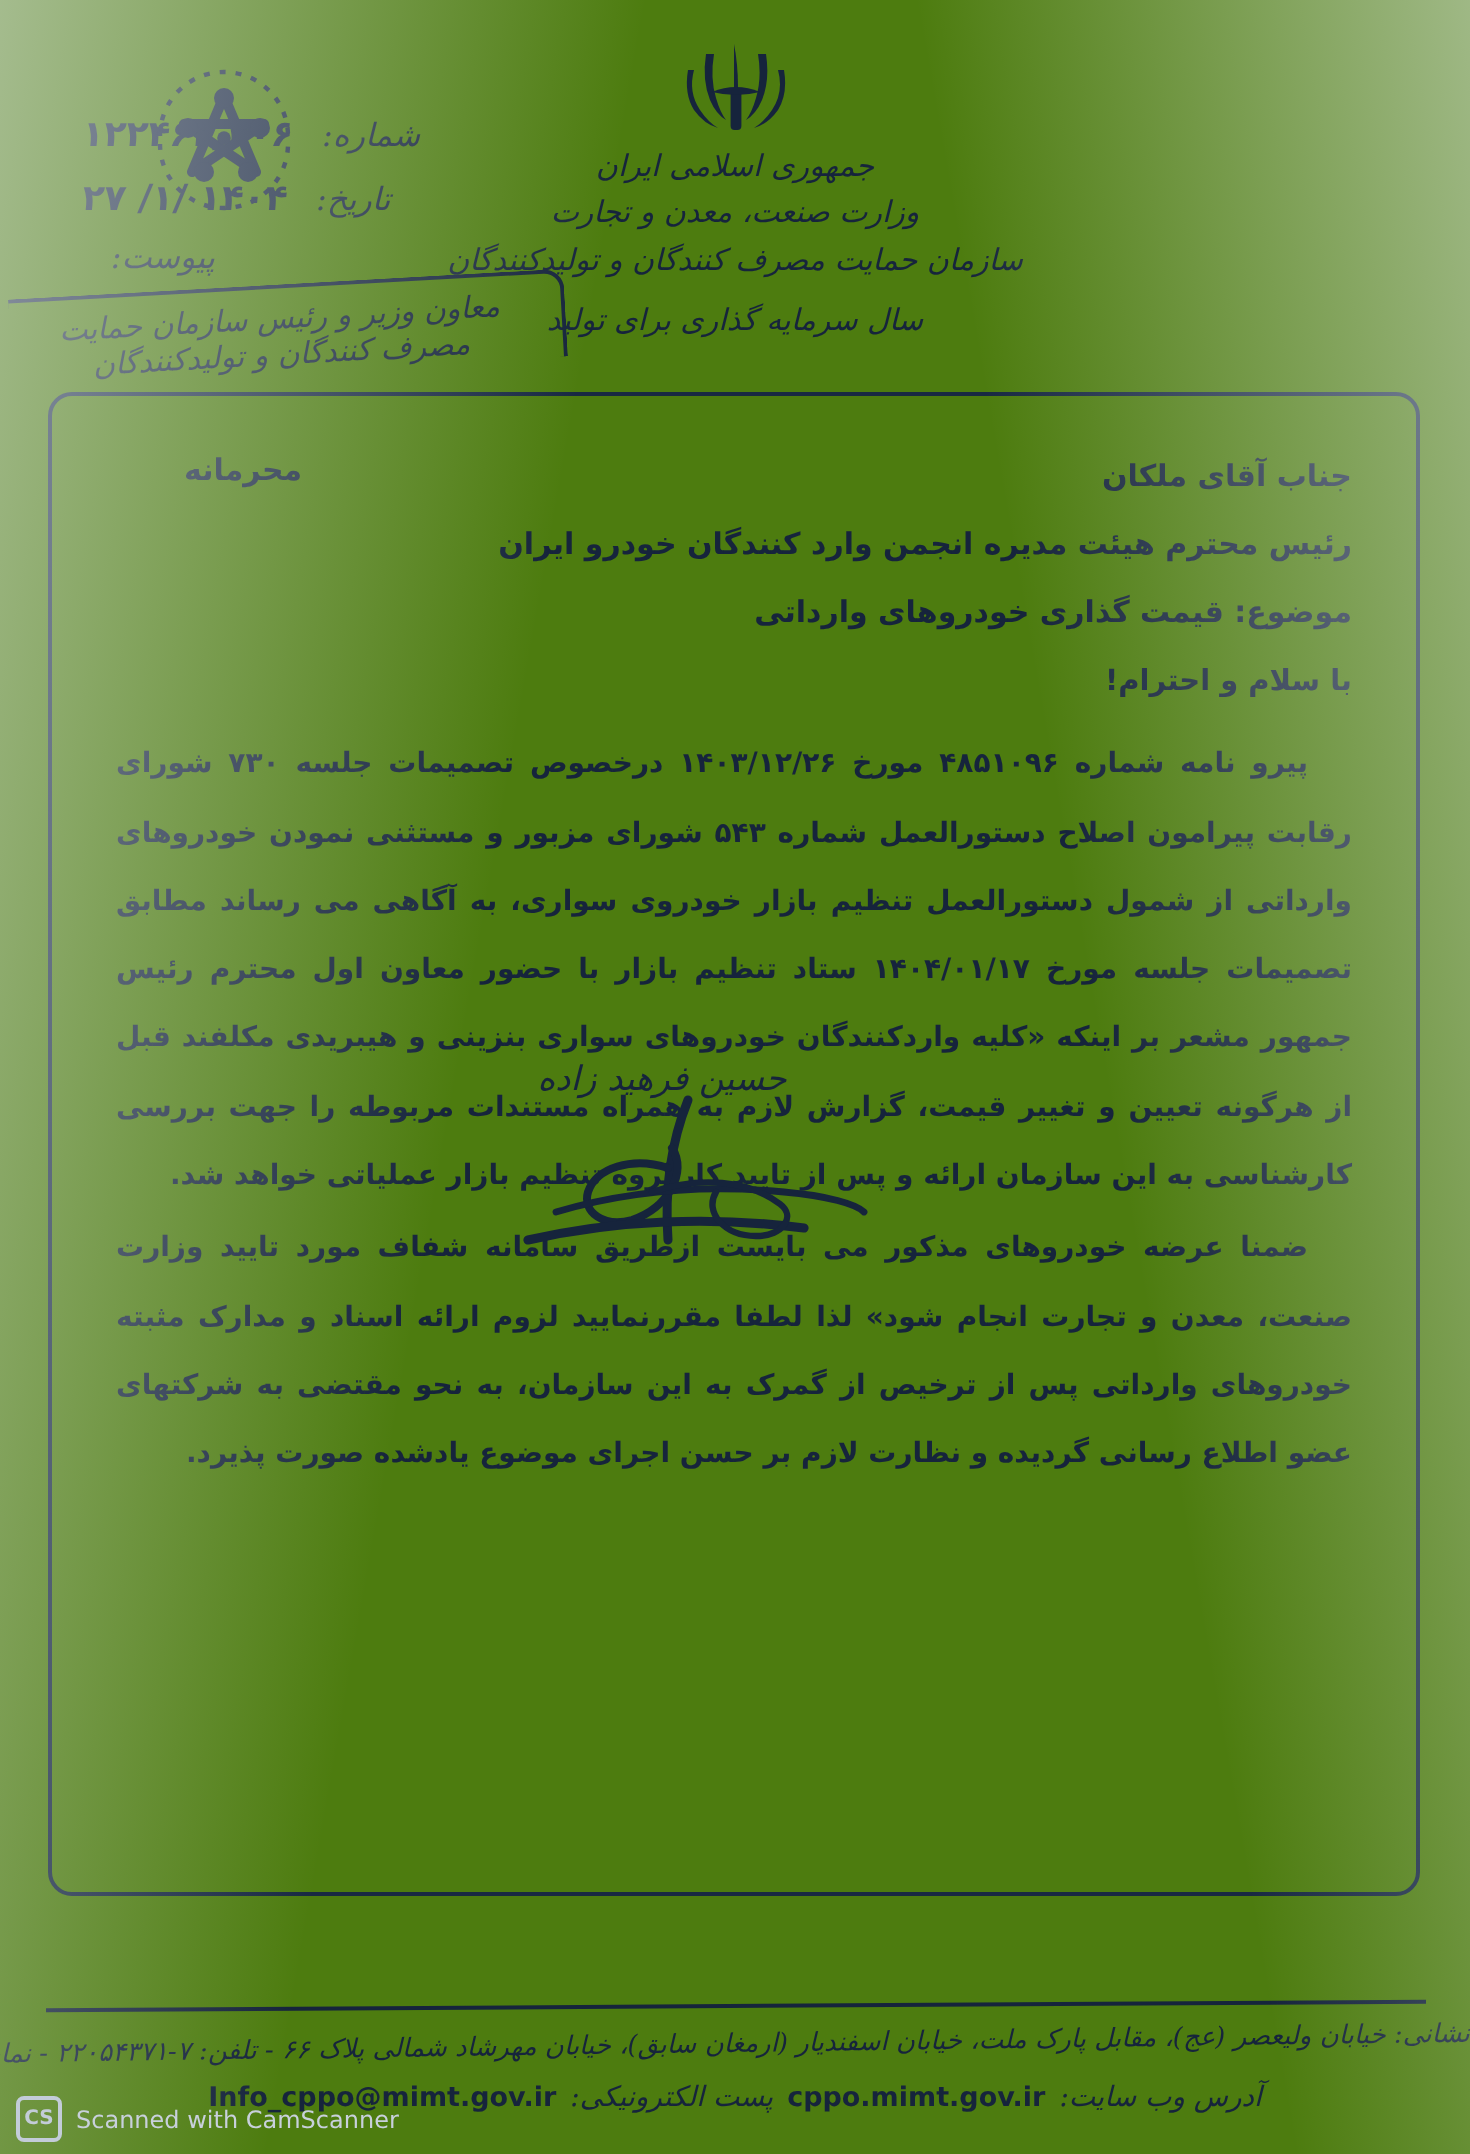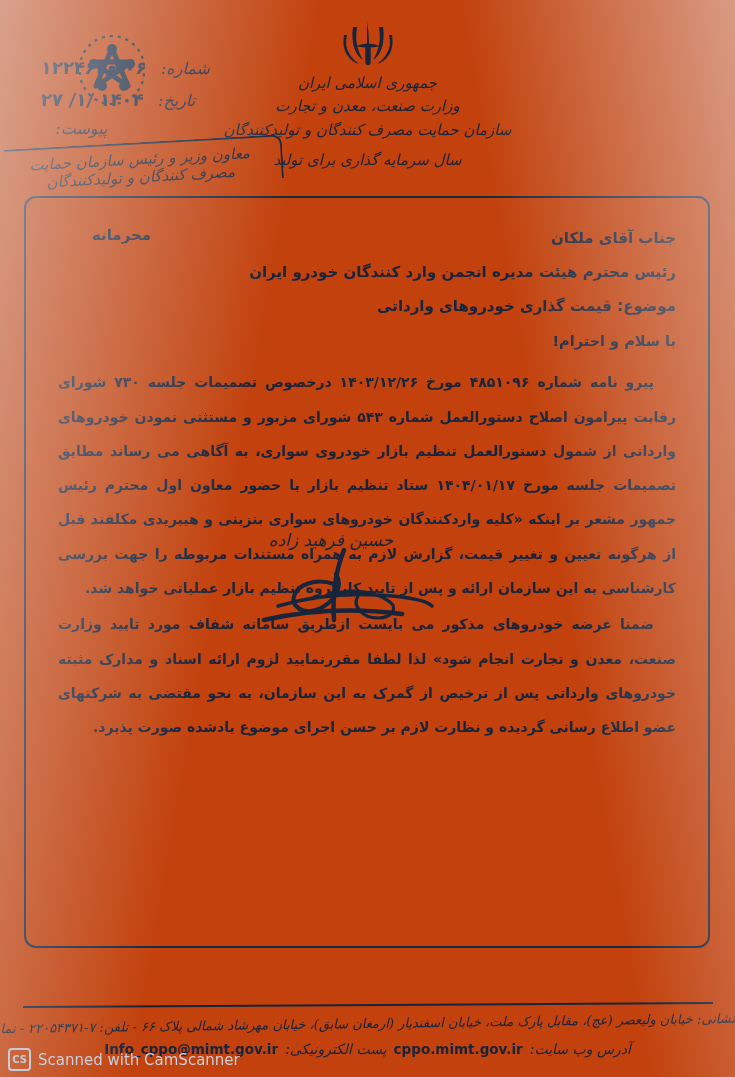--- a/index.html
+++ b/index.html
@@ -8,21 +8,21 @@
     padding: 0;
     background: #ffffff;
   }
   body {
     font-family: "DejaVu Sans", "Liberation Sans", sans-serif;
   }
   .page {
     position: relative;
     width: 735px;
     height: 1077px;
-    background: #c2410c;
+    background: #4d7c0f;
     overflow: hidden;
   }
   
   .page::before {
     content: "";
     position: absolute;
     inset: 0;
     background:
       linear-gradient(100deg, rgba(236,240,246,0.55) 0%, rgba(255,255,255,0) 35%),
       linear-gradient(260deg, rgba(240,244,250,0.5) 0%, rgba(255,255,255,0) 30%);
@@ -280,21 +280,21 @@
     color: #c3ccd9;
     font-size: 10px;
     font-weight: 700;
     display: flex;
     align-items: center;
     justify-content: center;
     font-family: "DejaVu Sans", "Liberation Sans", sans-serif;
   }
   .watermark .cs-text {
     color: #c8d0dc;
-    font-size: 15px;
+    font-size: 12px;
     font-family: "DejaVu Sans", "Liberation Sans", sans-serif;
   }
 </style>
 </head>
 <body>
 
 <div class="page">
 
   <div class="header-zone">
 

